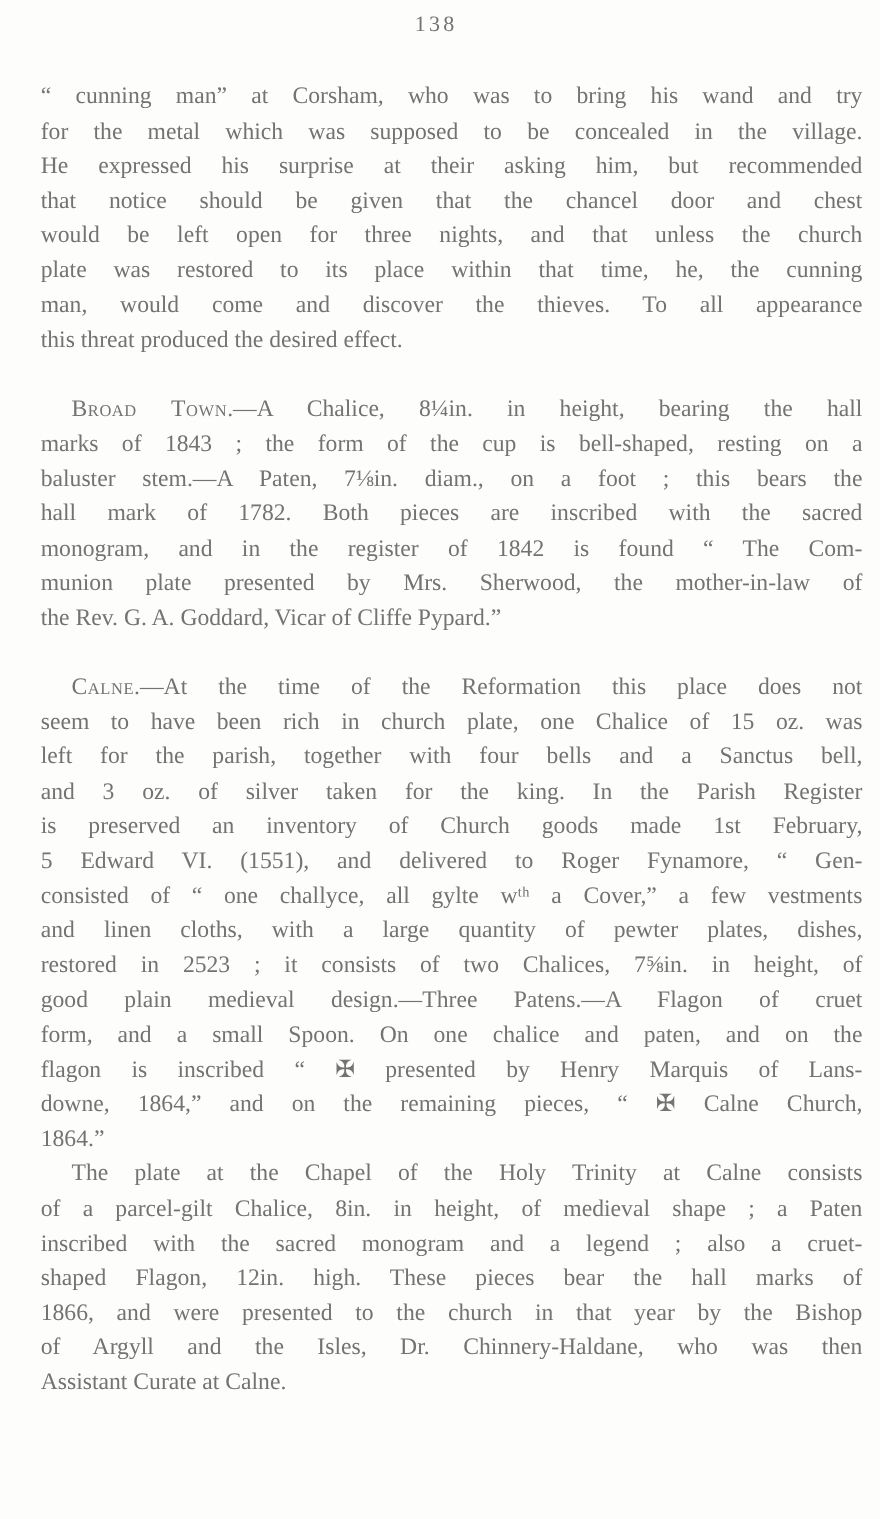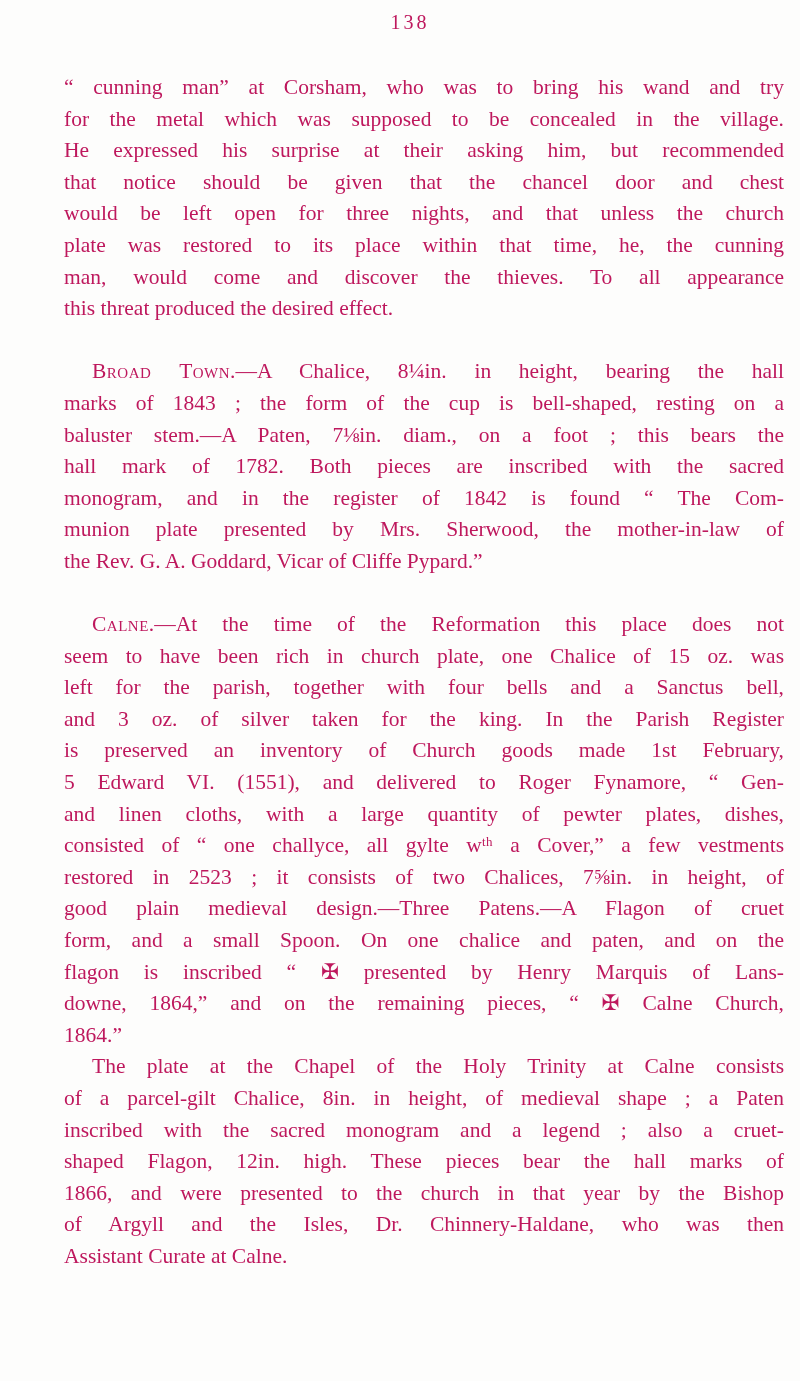--- a/index.html
+++ b/index.html
@@ -5,26 +5,26 @@
   html, body {
     margin: 0;
     padding: 0;
     background: #fdfdfc;
   }
   #page {
     position: relative;
     width: 800px;
     height: 1381px;
     background: #fdfdfc;
-    color: #be185d;
+    color: #737373;
     font-family: "Liberation Serif", "DejaVu Serif", serif;
     font-size: 21.5px;
     line-height: 31.6px;
     box-sizing: border-box;
-    padding: 8px 16px 0 36px;
+    padding: 8px 16px 0 9px;
     overflow: hidden;
   }
   .page-number {
     text-align: center;
     font-size: 20px;
     letter-spacing: 3px;
     line-height: 28px;
     margin-bottom: 36px;
   }
   .para { margin: 0; }
@@ -67,22 +67,22 @@
         <div class="line just">munion plate presented by Mrs. Sherwood, the mother-in-law of</div>
         <div class="line">the Rev. G. A. Goddard, Vicar of Cliffe Pypard.”</div>
       </div>
       <div class="para gap">
         <div class="line just indent"><span class="sc">Calne</span>.—At the time of the Reformation this place does not</div>
         <div class="line just">seem to have been rich in church plate, one Chalice of 15 oz. was</div>
         <div class="line just">left for the parish, together with four bells and a Sanctus bell,</div>
         <div class="line just">and 3 oz. of silver taken for the king.  In the Parish Register</div>
         <div class="line just">is preserved an inventory of Church goods made 1st February,</div>
         <div class="line just">5 Edward VI. (1551), and delivered to Roger Fynamore, “ Gen-</div>
+        <div class="line just">consisted of “ one challyce, all gylte wᵗʰ a Cover,” a few vestments</div>
         <div class="line just">and linen cloths, with a large quantity of pewter plates, dishes,</div>
-        <div class="line just">consisted of “ one challyce, all gylte wᵗʰ a Cover,” a few vestments</div>
         <div class="line just">restored in 2523 ; it consists of two Chalices, 7⅝in. in height, of</div>
         <div class="line just">good plain medieval design.—Three Patens.—A Flagon of cruet</div>
         <div class="line just">form, and a small Spoon.  On one chalice and paten, and on the</div>
         <div class="line just">flagon is inscribed “ ✠ presented by Henry Marquis of Lans-</div>
         <div class="line just">downe, 1864,” and on the remaining pieces, “ ✠ Calne Church,</div>
         <div class="line">1864.”</div>
       </div>
       <div class="para">
         <div class="line just indent">The plate at  the Chapel of  the  Holy Trinity at Calne consists</div>
         <div class="line just">of a parcel-gilt Chalice, 8in. in height, of medieval shape ; a Paten</div>

